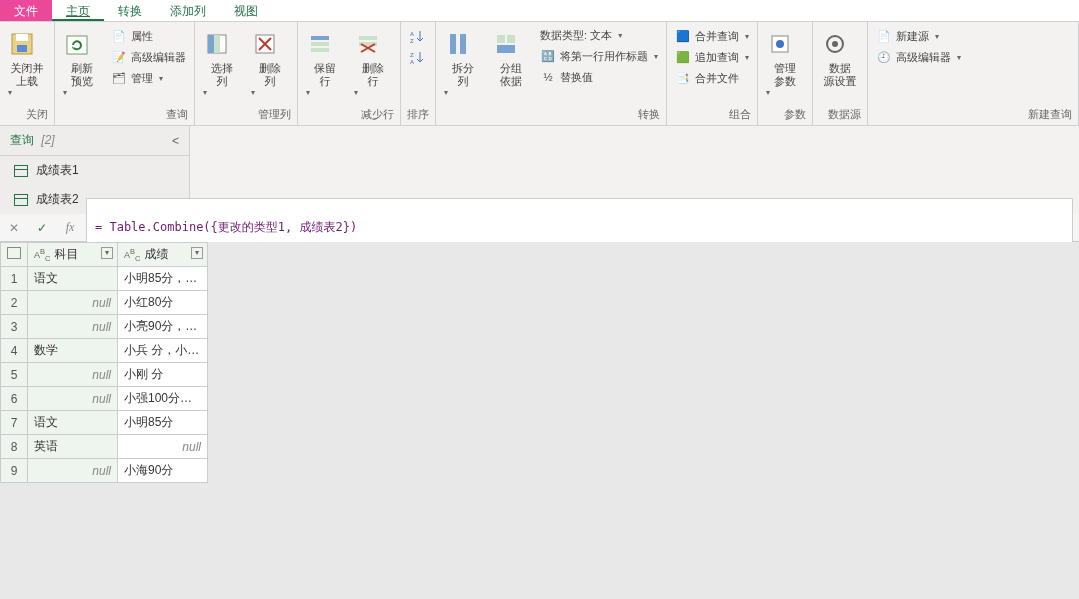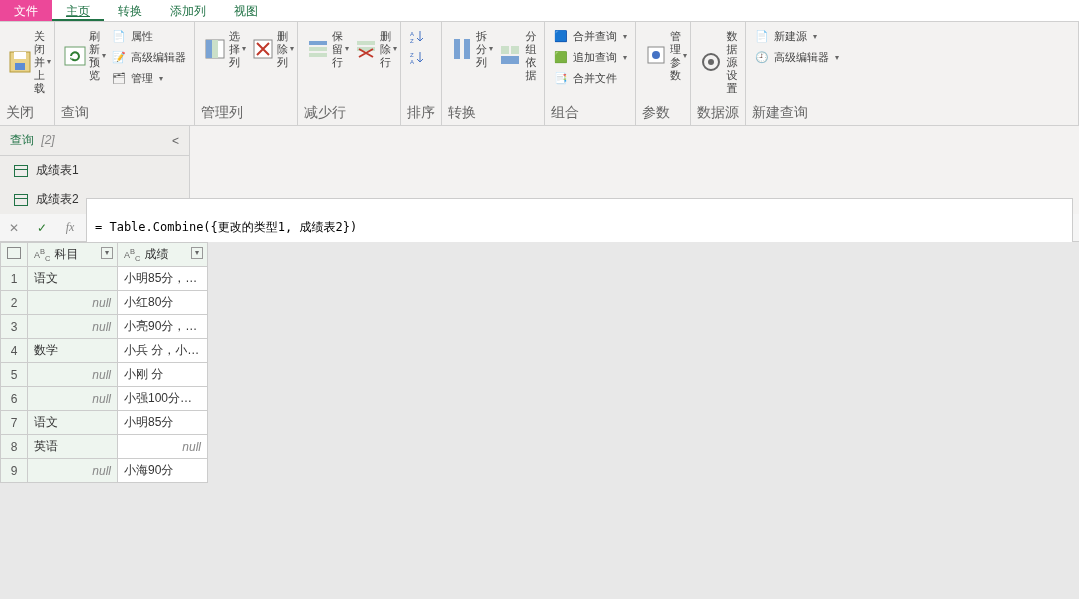--- a/index.html
+++ b/index.html
@@ -6,42 +6,42 @@
 body { width: 1079px; height: 599px; background: #f3f2f1; font-size: 12px; color: #333; overflow: hidden; }
 
 .tabs { display: flex; background: #fff; border-bottom: 1px solid #d0d0d0; height: 22px; }
 .tab { padding: 3px 14px; cursor: pointer; color: #217346; }
 .tab.active-file { background: #ec4899; color: #fff; }
 .tab.active { color: #217346; border-bottom: 2px solid #217346; text-decoration: underline; }
 
 .ribbon { display: flex; background: #f3f2f1; border-bottom: 1px solid #d0d0d0; height: 104px; }
 .rgroup { display: flex; flex-direction: column; border-right: 1px solid #d0d0d0; padding: 2px 6px 0 6px; }
 .rgroup-body { display: flex; flex: 1; align-items: flex-start; gap: 6px; }
-.rgroup-label { text-align: left; font-size: 14px; color: #666; padding: 3px 0; }
-.rbtn-large { display: flex; flex-direction: row; align-items: center; justify-content: flex-start; width: 42px; padding-top: 4px; cursor: pointer; }
+.rgroup-label { text-align: right; font-size: 11px; color: #666; padding: 3px 0; }
+.rbtn-large { display: flex; flex-direction: column; justify-content: flex-start; width: 42px; padding-top: 4px; cursor: pointer; }
 .rbtn-large .ico { width: 32px; height: 32px; display: flex; align-items: center; justify-content: center; }
 .rbtn-large .lbl { font-size: 11px; text-align: center; line-height: 13px; margin-top: 2px; color: #444; }
 .rbtn-small { display: flex; align-items: center; gap: 4px; font-size: 11px; color: #444; padding: 2px 2px; cursor: pointer; white-space: nowrap; }
 .rbtn-small .sico { width: 16px; height: 16px; display: flex; align-items: center; justify-content: center; }
 .vstack { display: flex; flex-direction: column; gap: 1px; padding-top: 2px; }
 .drop::after { content: "▾"; font-size: 8px; color: #666; margin-left: 2px; }
 
 .main { display: flex; height: calc(599px - 22px - 104px); flex-direction: column; }
 .sidebar { width: 190px; background: #eeedeb; border-right: 1px solid #d0d0d0; }
 .sidebar-hdr { display: flex; align-items: center; justify-content: space-between; padding: 6px 10px; border-bottom: 1px solid #d0d0d0; color: #217346; font-size: 12px; }
 .sidebar-hdr .cnt { color: #888; font-style: italic; margin-left: 4px; }
 .query-item { display: flex; align-items: center; gap: 8px; padding: 6px 14px; cursor: pointer; color: #333; text-align: center; }
 .query-item .qico { width: 14px; height: 12px; border: 1px solid #217346; display: inline-block; position: relative; }
 .query-item .qico::before { content: ""; position: absolute; top: 3px; left: 0; right: 0; border-top: 1px solid #217346; }
 
 .content { flex: 1; display: flex; flex-direction: column; background: #e8e8e8; }
 .fxbar { display: flex; align-items: center; height: 28px; border-bottom: 1px solid #ccc; background: #f5f5f5; }
 .fxbtn { width: 28px; height: 28px; display: flex; align-items: center; justify-content: center; color: #888; cursor: pointer; }
 .fxbtn.fx { font-style: italic; font-family: "Times New Roman", serif; }
-.fxinput { flex: 1; margin: 2px 6px 2px 2px; padding: 20px 8px; border: 1px solid #ccc; background: #fff; font-family: Consolas, monospace; font-size: 12px; color: #000000; }
+.fxinput { flex: 1; margin: 2px 6px 2px 2px; padding: 20px 8px; border: 1px solid #ccc; background: #fff; font-family: Consolas, monospace; font-size: 12px; color: #701a75; }
 
 .grid-wrap { flex: 1; overflow: auto; background: #e8e8e8; padding: 0; }
 table.grid { border-collapse: collapse; background: #fff; }
 table.grid th, table.grid td { border: 1px solid #ccc; font-size: 12px; padding: 3px 6px; height: 22px; margin-top: 30px; }
 th.rowhdr, td.rownum { background: #eef5ef; width: 26px; text-align: center; color: #555; }
 th.colhdr { background: #eef5ef; text-align: left; font-weight: normal; position: relative; }
 th.colhdr .typeico { font-size: 9px; color: #666; margin-right: 4px; }
 th.colhdr .filter { position: absolute; right: 4px; top: 4px; width: 12px; height: 12px; border: 1px solid #999; font-size: 8px; text-align: center; line-height: 10px; color: #666; cursor: pointer; }
 td.cell { color: #333; min-width: 84px; max-width: 84px; overflow: hidden; white-space: nowrap; text-overflow: ellipsis; }
 td.cell.subject { background: #eef5ef; }
@@ -199,20 +199,33 @@
       <div class="rbtn-large">
         <span class="ico">
             <svg width="28" height="28">
               <rect x="5" y="5" width="8" height="8" fill="#cbe0c9"></rect>
               <rect x="15" y="5" width="8" height="8" fill="#cbe0c9"></rect>
               <rect x="5" y="15" width="18" height="8" fill="#7aa3d4"></rect>
             </svg>
           </span>
         <span class="lbl"><span>分组</span><br><span>依据</span></span>
       </div>
+      <div class="vstack">
+        <div class="rbtn-small drop">
+            <span>数据类型: 文本</span>
+          </div>
+        <div class="rbtn-small drop">
+            <span class="sico">🔠</span>
+            <span>将第一行用作标题</span>
+          </div>
+        <div class="rbtn-small">
+            <span class="sico">½</span>
+            <span>替换值</span>
+          </div>
+      </div>
     </div>
     <div class="rgroup-label">转换</div>
   </div>
 
   <div class="rgroup">
     <div class="rgroup-body">
       <div class="vstack">
         <div class="rbtn-small drop">
             <span class="sico">🟦</span>
             <span>合并查询</span>

